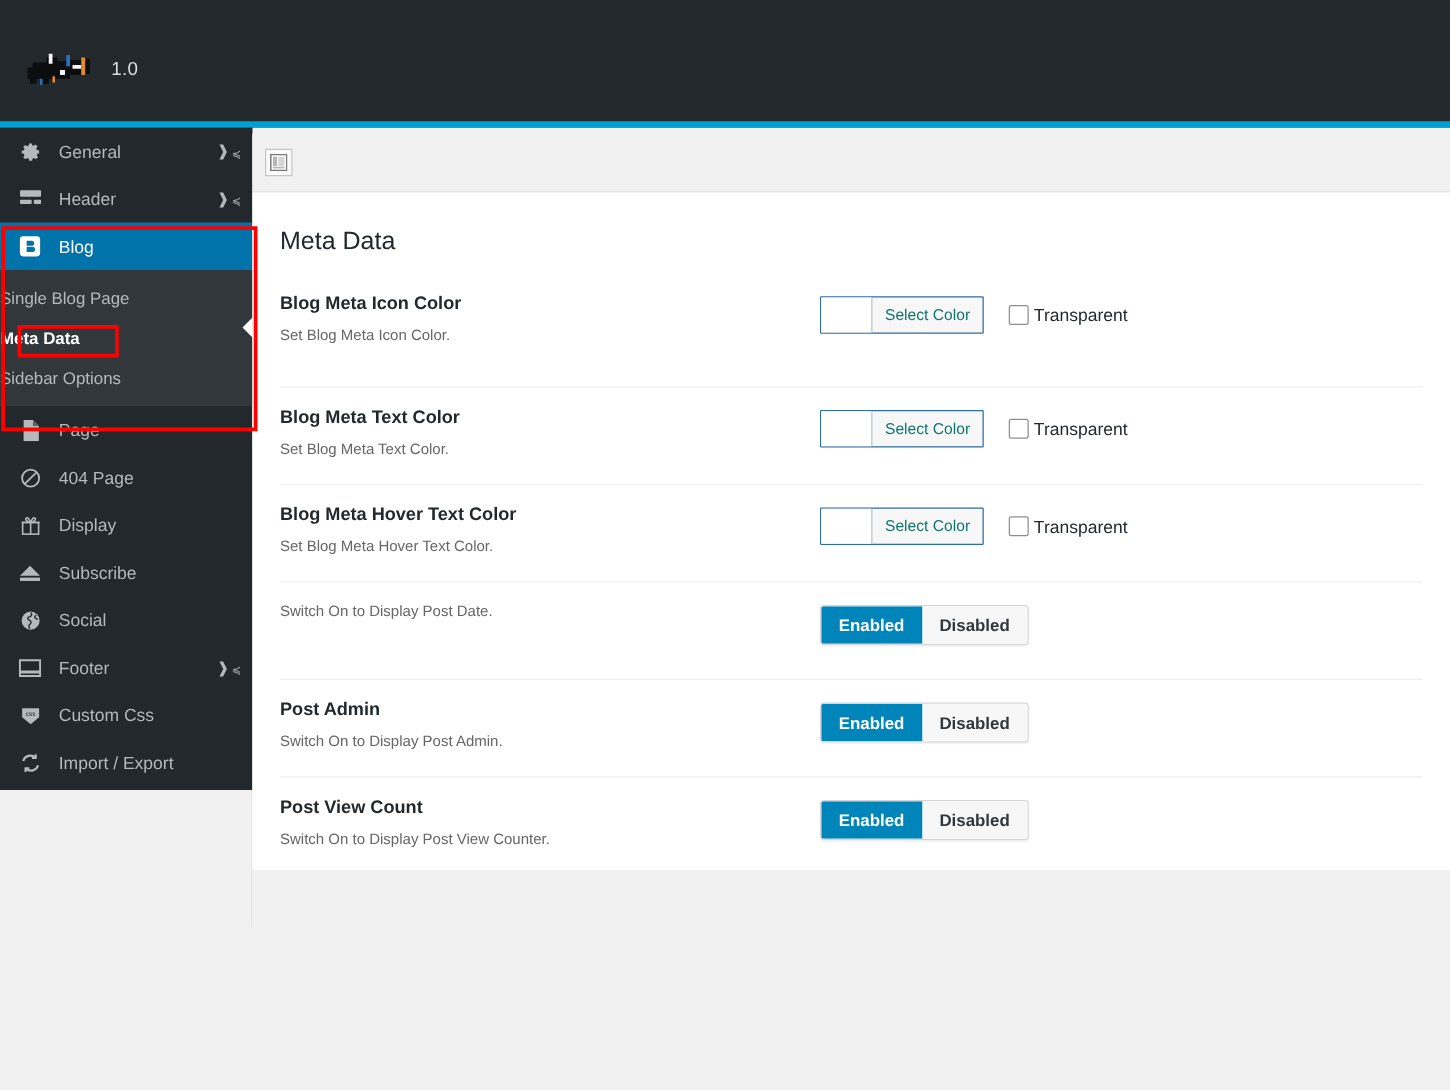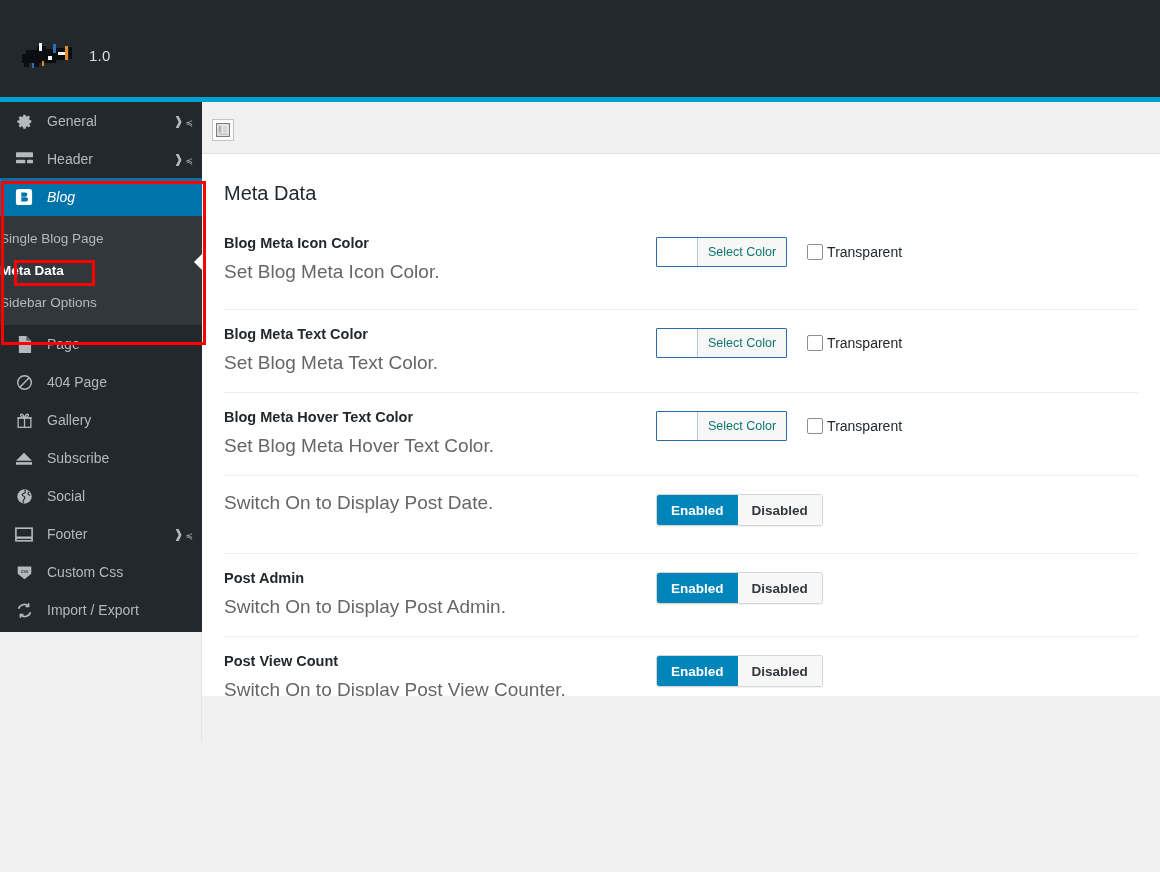--- a/index.html
+++ b/index.html
@@ -67,21 +67,21 @@
     font-size: 14px;
     cursor: pointer;
     user-select: none;
   }
   .nav-item .ic {
     width: 22px; height: 20px; margin-right: 12px;
     display: flex; align-items: center; justify-content: center;
     color: #b4b9be; flex: 0 0 22px;
   }
   .nav-item .lbl { flex: 1 1 auto; white-space: nowrap; }
-  .nav-item.active { background: #0073aa; color: #fff; font-style: italic; }
+  .nav-item.active { background: #0073aa; color: #fff; }
   .nav-item.active .ic { color: #fff; }
   .nav-item .chev {
     flex: 0 0 auto; margin-right: 9px;
     display: flex; align-items: center; gap: 2px;
     color: #b4b9be;
   }
   .chev .cv { font-size: 12px; line-height: 1; }
   .chev .cs { font-size: 9px; line-height: 1; opacity: .85; transform: translateY(2px); }
 
   
@@ -137,21 +137,21 @@
     padding: 16px 0 18px 0;
     border-top: 1px solid #eeeeee;
     min-height: 78px;
   }
   .field-row.first { border-top: none; padding-top: 4px; }
   .field-left { width: 432px; flex: 0 0 432px; }
   .field-title {
     font-size: 14.5px; font-weight: bold; color: #23282d;
     margin-bottom: 10px;
   }
-  .field-desc { font-size: 19px; color: #666; }
+  .field-desc { font-size: 12px; color: #666; }
   .field-right { flex: 1 1 auto; padding-top: 2px; display: flex; align-items: center; }
 
   
   .colorpick {
     display: inline-flex; align-items: stretch;
     height: 30px;
     border: 1px solid #2d6ca2;
     background: #f7f7f7;
     cursor: pointer;
     border-radius: 1px;
@@ -305,21 +305,21 @@
     <div class="nav-item">
       <span class="ic">
         <svg width="17" height="17" viewBox="0 0 20 20" fill="none" stroke="currentColor" stroke-width="1.5">
             <rect x="2.5" y="7" width="15" height="11"></rect>
             <line x1="1.5" y1="7" x2="18.5" y2="7"></line>
             <line x1="10" y1="7" x2="10" y2="18"></line>
             <path d="M10 7C9 4 7.5 2 6 2.8 4.6 3.6 6 6.2 10 7z"></path>
             <path d="M10 7c1-3 2.5-5 4-4.2 1.4.8 0 3.4-4 4.2z"></path>
           </svg>
       </span>
-      <span class="lbl">Gallery</span>
+      <span class="lbl">Display</span>
     </div>
 
     <div class="nav-item">
       <span class="ic">
         <svg width="18" height="16" viewBox="0 0 20 18" fill="currentColor">
             <path d="M10 3L19 12H1L10 3z"></path>
             <rect x="1" y="13.6" width="18" height="3"></rect>
           </svg>
       </span>
       <span class="lbl">Subscribe</span>

